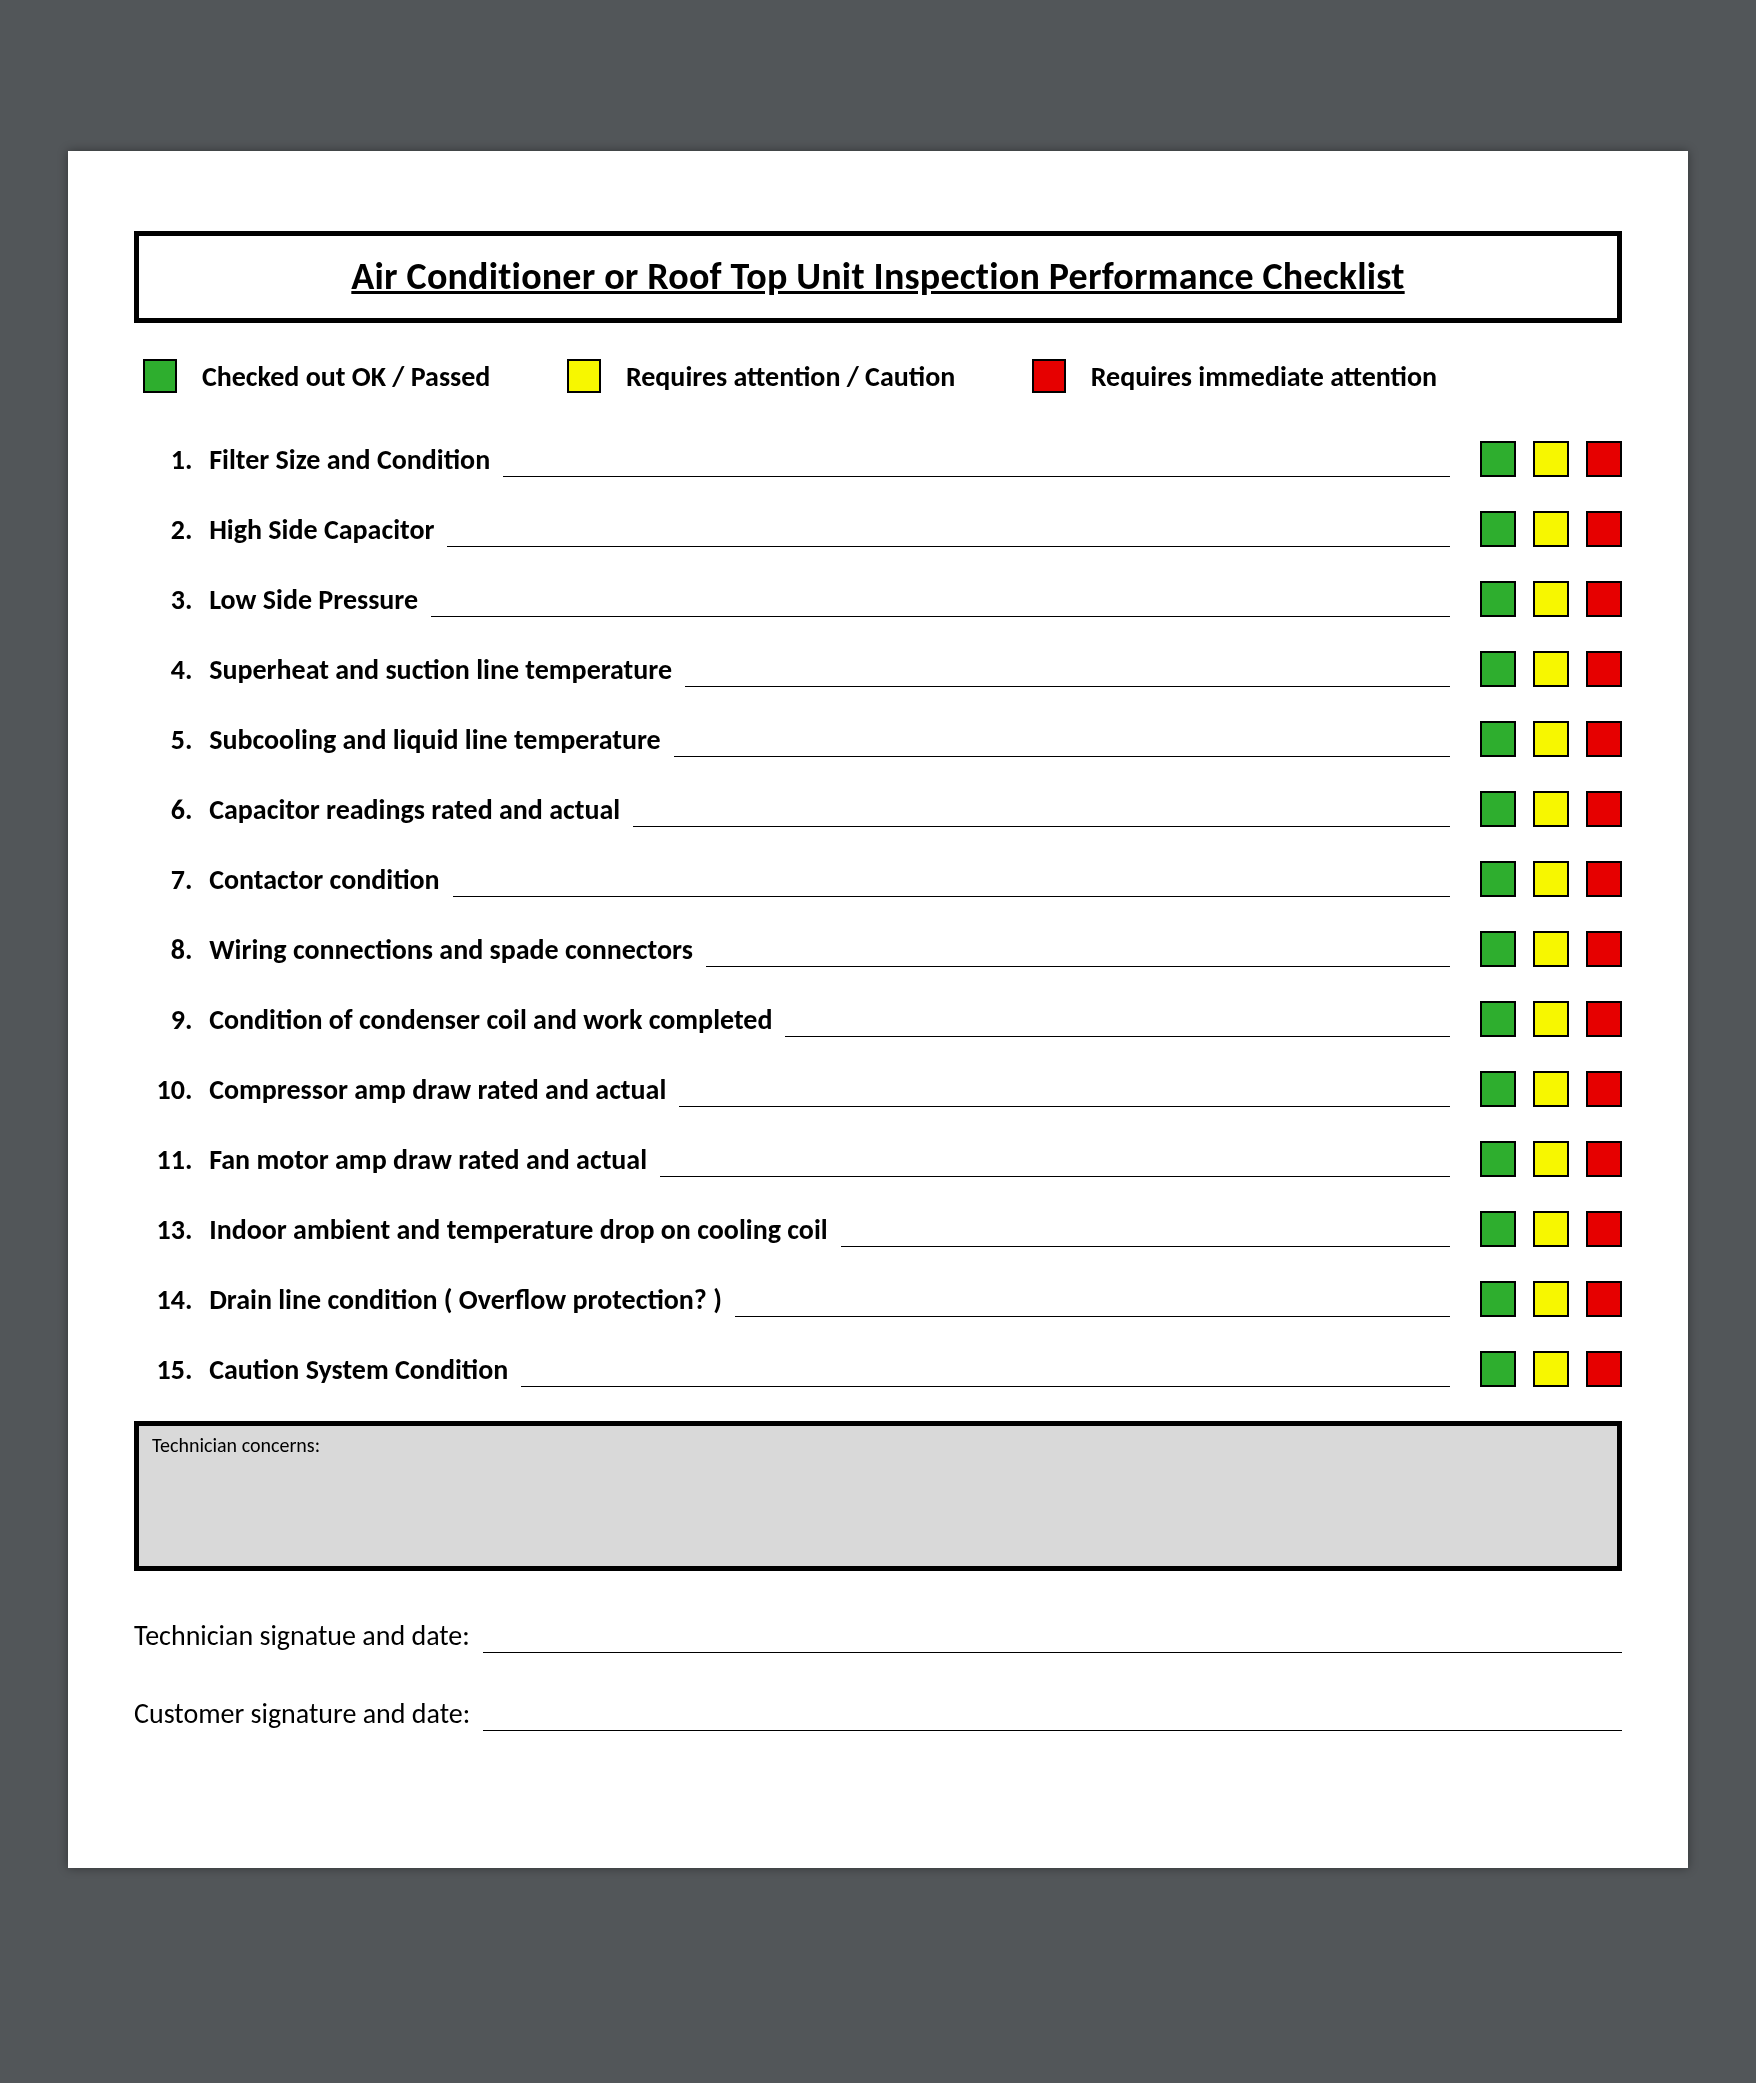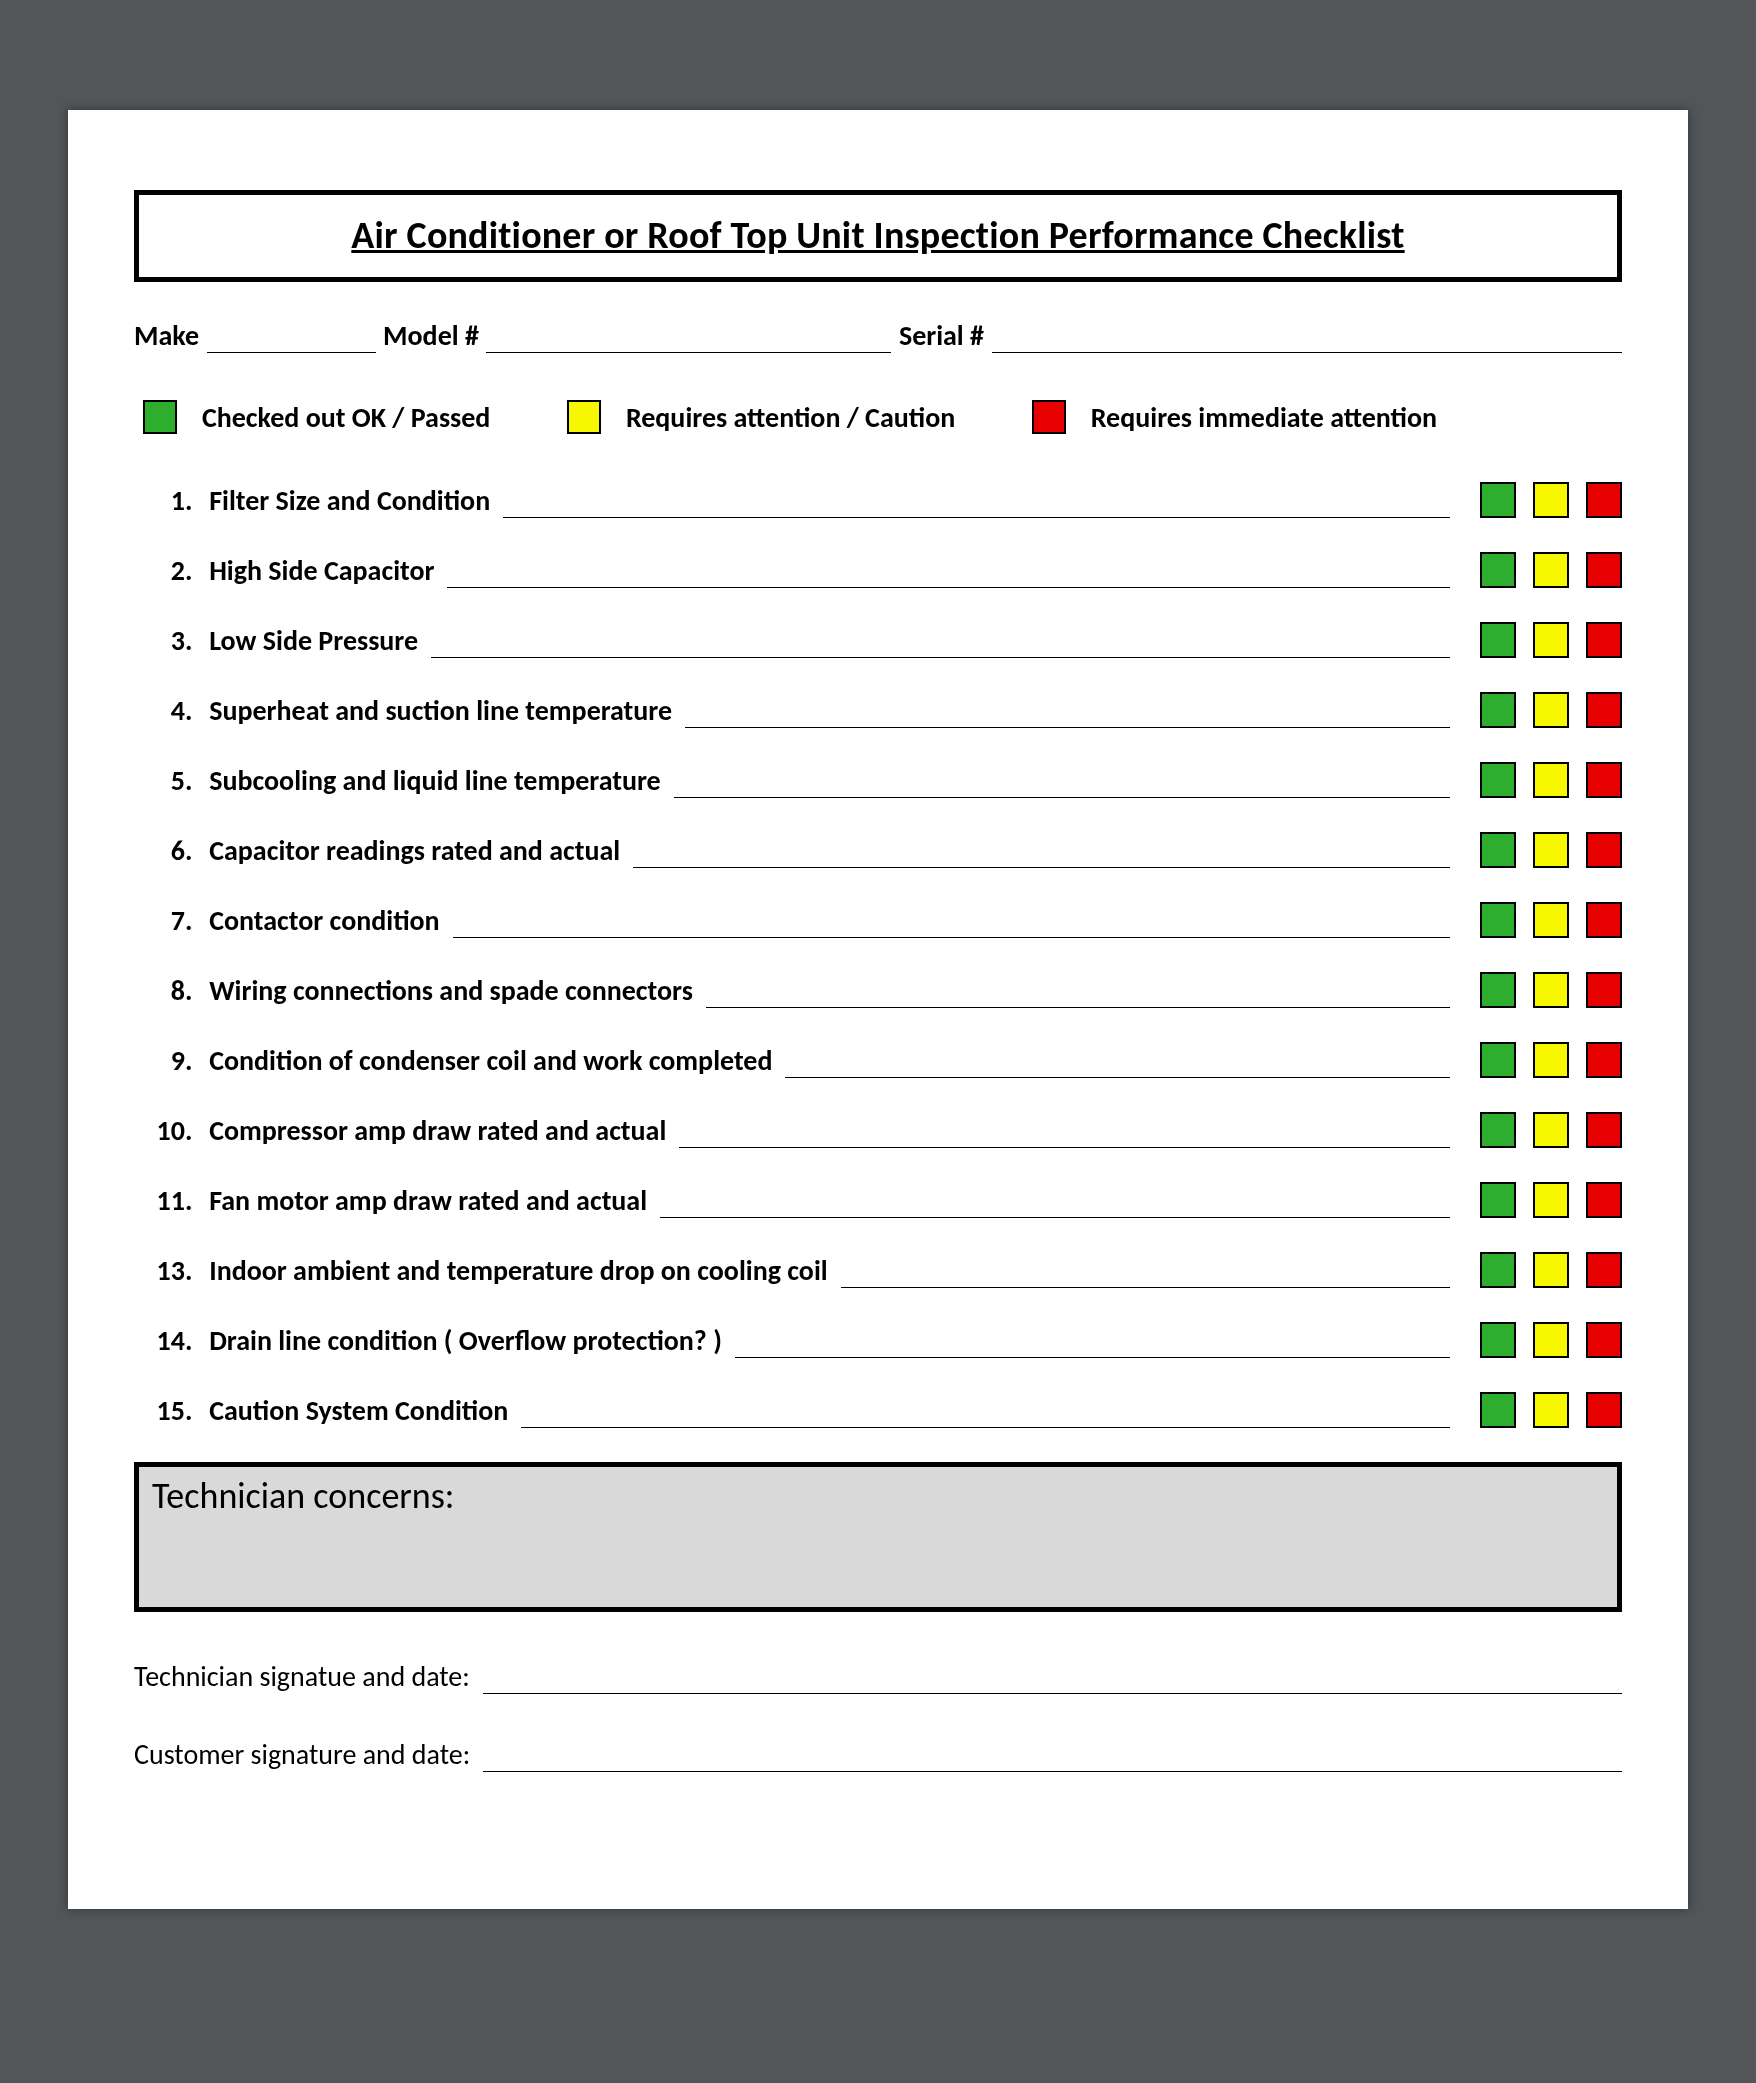--- a/index.html
+++ b/index.html
@@ -108,21 +108,21 @@
     width: 36px;
     height: 36px;
     border: 2.8px solid #000;
     box-sizing: border-box;
   }
   .concerns {
     border: 5.6px solid #000;
     background: #d9d9d9;
     height: 150px;
     padding: 7.5px 13px;
-    font-size: 36px;
+    font-size: 20px;
     font-weight: 500;
     margin: 9.4px 0 47px 0;
     box-sizing: border-box;
   }
   .sig-row {
     display: flex;
     align-items: flex-end;
     font-size: 28px;
     font-weight: 500;
     margin-bottom: 43px;
@@ -137,28 +137,20 @@
 </head>
 <body>
 
 <div class="viewport">
   <div class="page">
 
     <div class="title-box">
       <span>Air Conditioner or Roof Top Unit Inspection Performance Checklist</span>
     </div>
 
-    <div class="header-row">
-      <span>Make</span>
-      <span class="blank" style="width:169px"></span>
-      <span>Model #</span>
-      <span class="blank" style="width:405px"></span>
-      <span>Serial #</span>
-      <span class="blank" style="flex:1"></span>
-    </div>
 
     <div class="legend">
       <span class="swatch sw-green"></span>
       <span>Checked out OK / Passed</span>
       <span style="width:28px"></span>
       <span class="swatch sw-yellow"></span>
       <span>Requires attention / Caution</span>
       <span style="width:28px"></span>
       <span class="swatch sw-red"></span>
       <span>Requires immediate attention</span>

